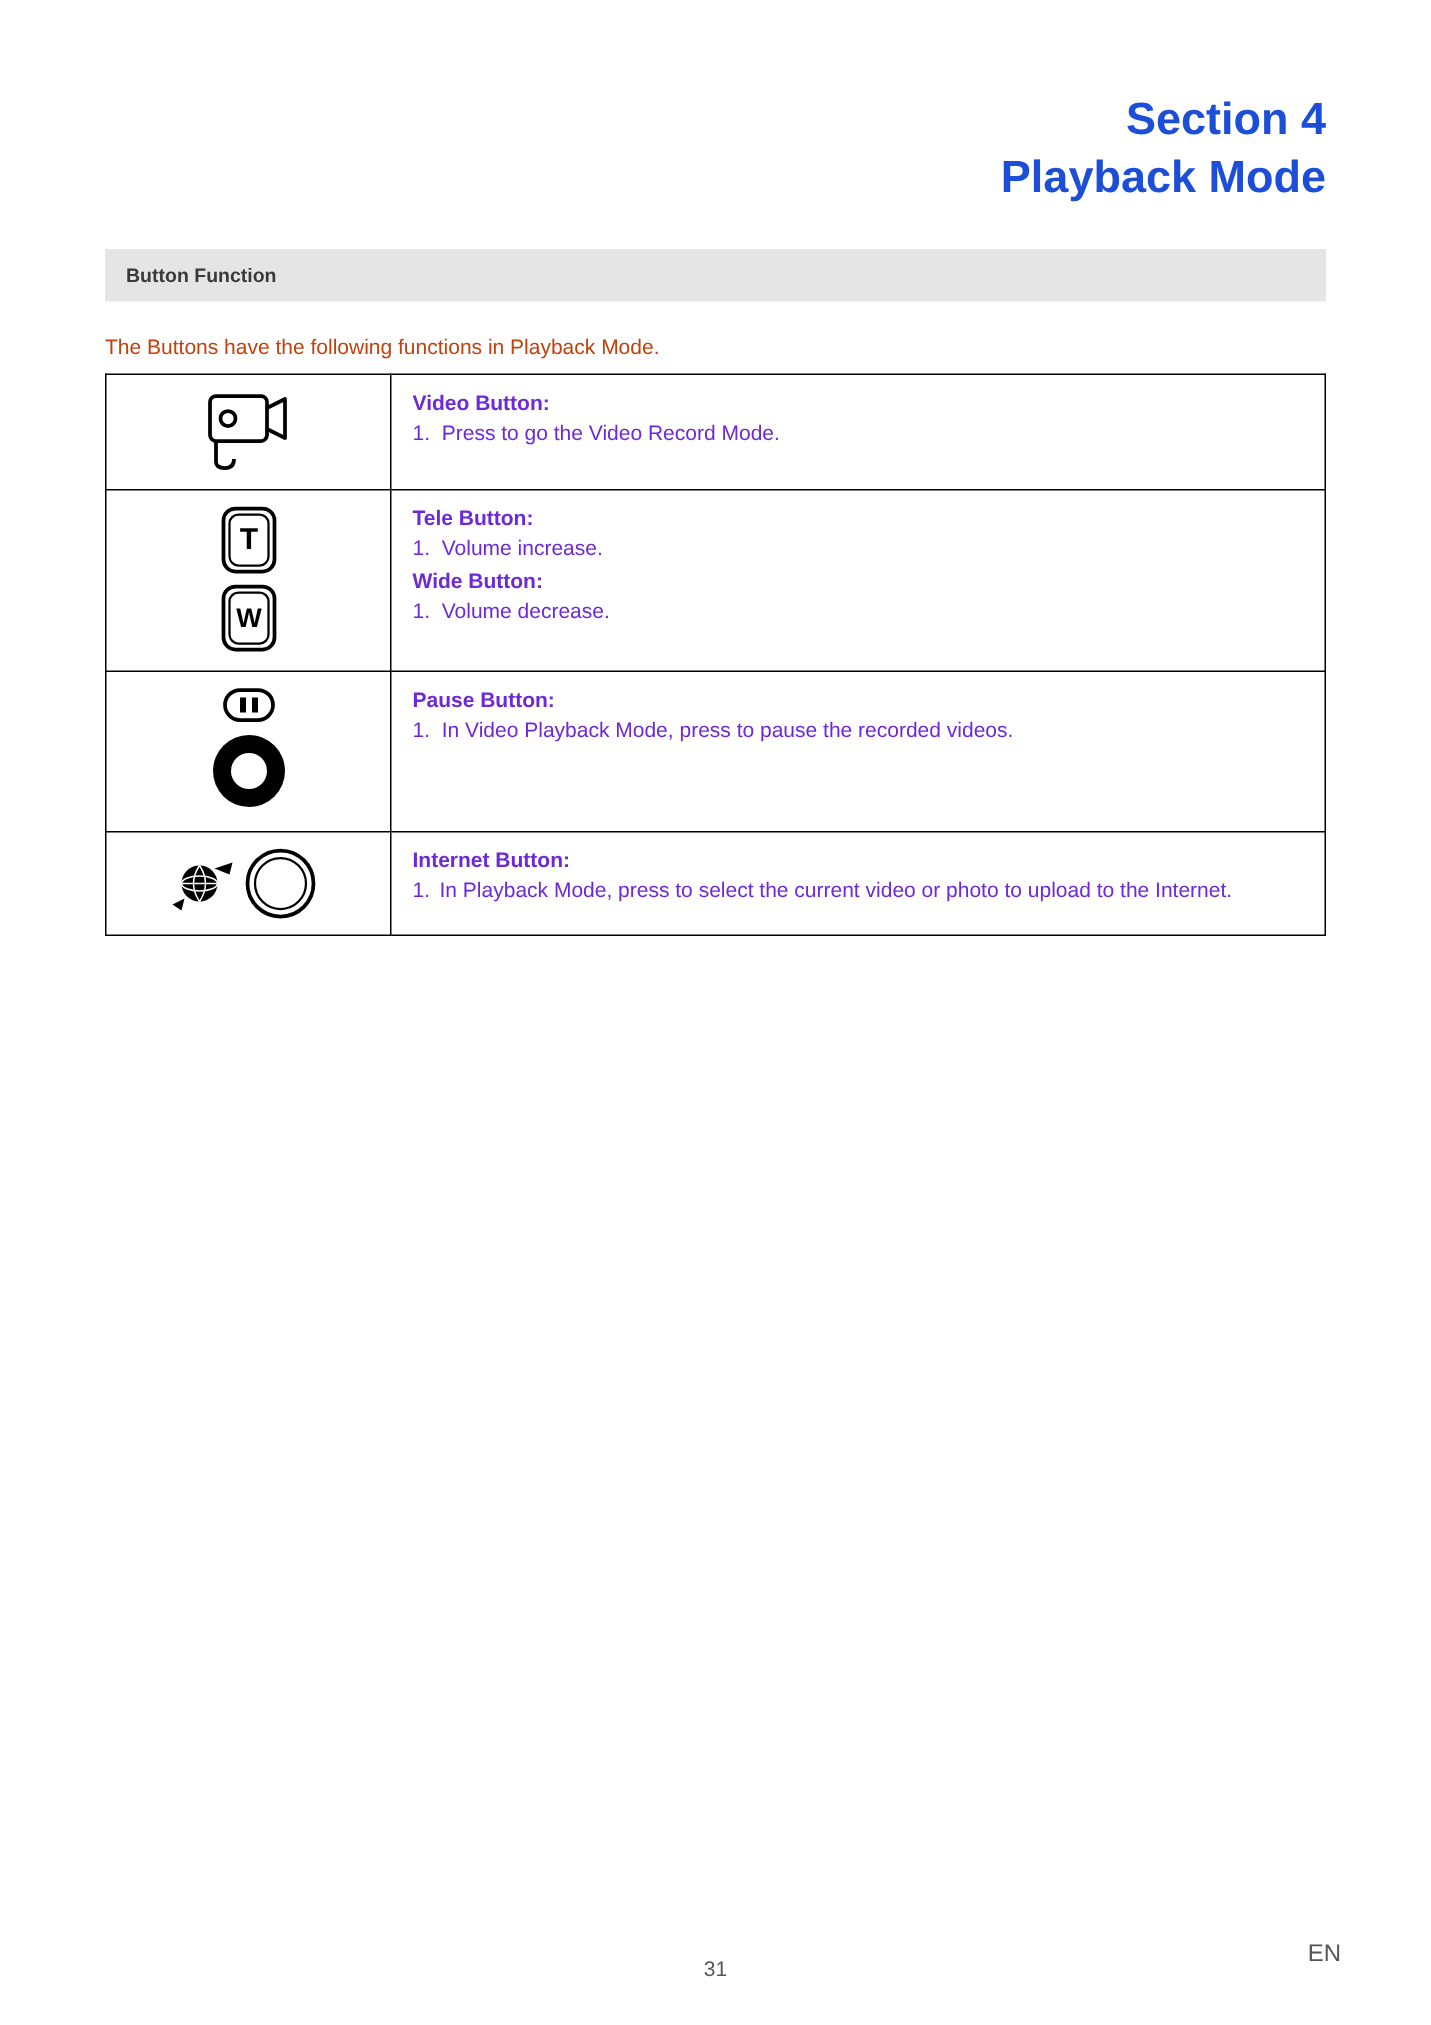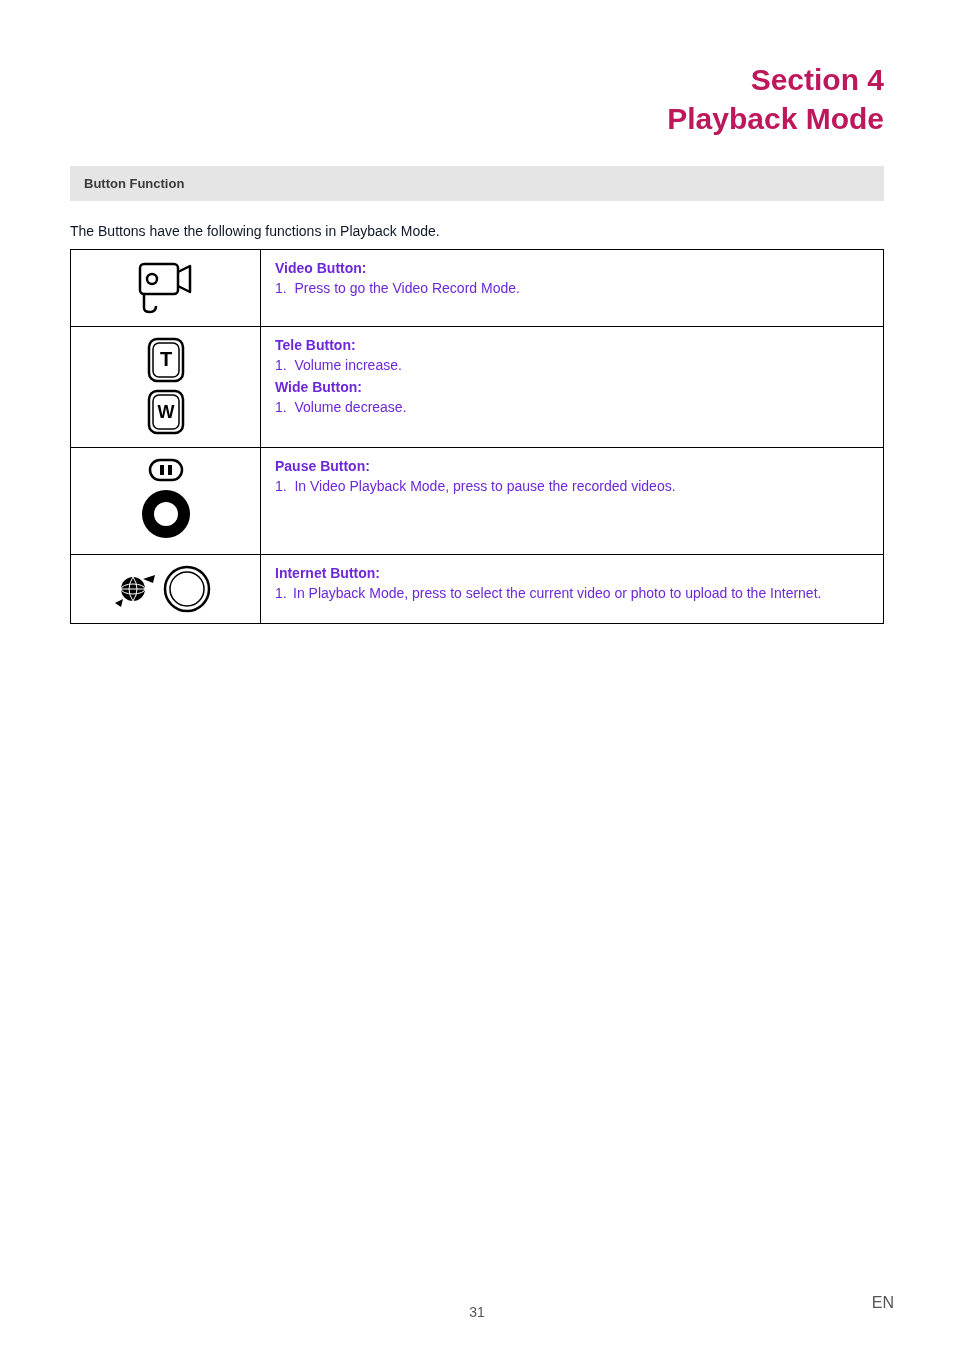--- a/index.html
+++ b/index.html
@@ -20,33 +20,33 @@
   }
   .title-block {
     text-align: right;
     margin-bottom: 28px;
   }
   .title-block h1 {
     margin: 0;
     font-size: 30px;
     font-weight: bold;
     line-height: 1.3;
-    color: #be185d;
+    color: #1d4ed8;
   }
   .subhead {
     background: #e5e5e5;
     padding: 10px 14px;
     font-size: 13px;
     font-weight: bold;
     color: #3a3a3a;
     margin-bottom: 22px;
   }
   .intro {
     font-size: 14px;
-    color: #0f172a;
+    color: #c2410c;
     margin-bottom: 10px;
   }
   table.buttons {
     width: 100%;
     border-collapse: collapse;
   }
   table.buttons td {
     border: 1px solid #000;
     vertical-align: top;
     padding: 10px 14px;

